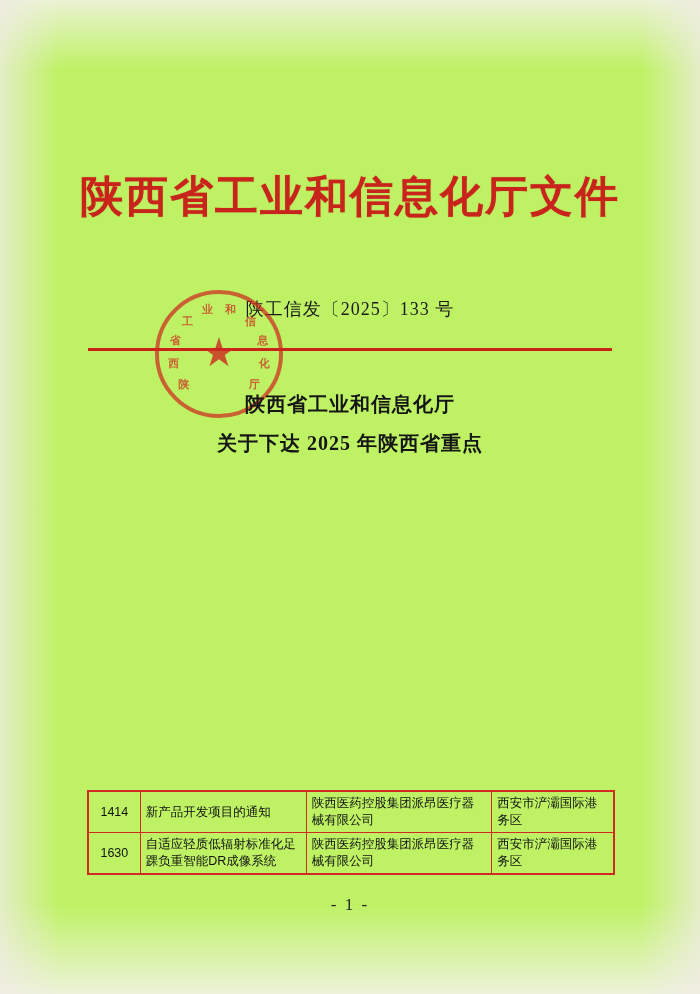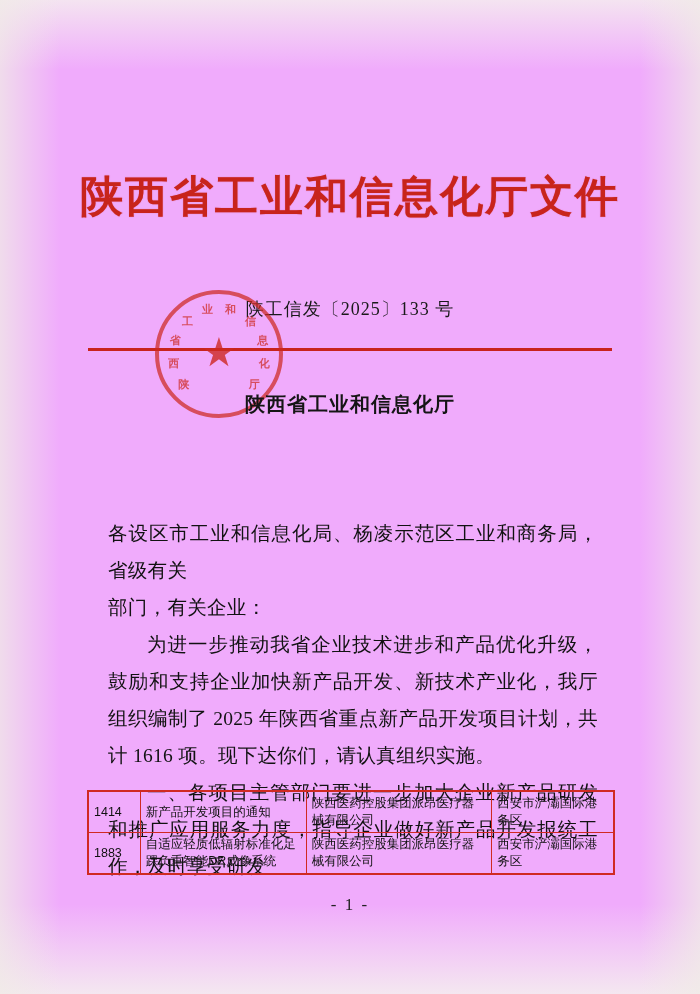--- a/index.html
+++ b/index.html
@@ -13,21 +13,21 @@
     font-family: "Liberation Serif", "DejaVu Serif", serif;
     color: #111;
     position: relative;
     overflow: hidden;
   }
   .page {
     position: absolute;
     left: 0; top: 0;
     width: 700px;
     height: 994px;
-    background: #f0abfc;
+    background: #bef264;
   }
   
   .paper-tint {
     position: absolute;
     inset: 0;
     background:
       linear-gradient(to right, rgba(240,236,230,0.75) 0px, rgba(255,255,255,0) 60px),
       linear-gradient(to left, rgba(240,236,230,0.75) 0px, rgba(255,255,255,0) 60px),
       linear-gradient(to bottom, rgba(245,242,238,0.8) 0px, rgba(255,255,255,0) 70px),
       linear-gradient(to top, rgba(245,242,238,0.85) 0px, rgba(255,255,255,0) 90px);
@@ -151,21 +151,21 @@
     color: #111;
   }
   table.items td {
     border: 1px solid #d02a22;
     padding: 3px 5px;
     line-height: 17px;
     vertical-align: middle;
   }
   td.col-no {
     width: 42px;
-    text-align: left;
+    text-align: center;
   }
   td.col-name {
     width: 168px;
   }
   td.col-company {
     width: 190px;
   }
   td.col-area {
     width: 120px;
   }
@@ -204,39 +204,34 @@
         <span style="transform: rotate(14.4444deg) translate(0px, -46px) rotate(-14.4444deg);">和</span>
         <span style="transform: rotate(43.3333deg) translate(0px, -46px) rotate(-43.3333deg);">信</span>
         <span style="transform: rotate(72.2222deg) translate(0px, -46px) rotate(-72.2222deg);">息</span>
         <span style="transform: rotate(101.111deg) translate(0px, -46px) rotate(-101.111deg);">化</span>
         <span style="transform: rotate(130deg) translate(0px, -46px) rotate(-130deg);">厅</span>
       </div>
   </div>
 
   <div class="title-block">
     <div>陕西省工业和信息化厅</div>
+    <div>关于下达 2025 年陕西省重点</div>
   </div>
 
-  <div class="body-text">
-    <p>各设区市工业和信息化局、杨凌示范区工业和商务局，省级有关</p>
-    <p>部门，有关企业：</p>
-    <p class="indent">为进一步推动我省企业技术进步和产品优化升级，鼓励和支持企业加快新产品开发、新技术产业化，我厅组织编制了 2025 年陕西省重点新产品开发项目计划，共计 1616 项。现下达你们，请认真组织实施。</p>
-    <p class="indent">一、各项目主管部门要进一步加大企业新产品研发和推广应用服务力度，指导企业做好新产品开发报统工作，及时享受研发</p>
-  </div>
 
   <table class="items">
     <tbody>
       <tr>
         <td class="col-no">1414</td>
         <td class="col-name">新产品开发项目的通知</td>
         <td class="col-company">陕西医药控股集团派昂医疗器械有限公司</td>
         <td class="col-area">西安市浐灞国际港务区</td>
       </tr>
       <tr>
-        <td class="col-no">1883</td>
+        <td class="col-no">1630</td>
         <td class="col-name">自适应轻质低辐射标准化足踝负重智能DR成像系统</td>
         <td class="col-company">陕西医药控股集团派昂医疗器械有限公司</td>
         <td class="col-area">西安市浐灞国际港务区</td>
       </tr>
     </tbody>
   </table>
 
   <div class="page-number">- 1 -</div>
 </div>
 

